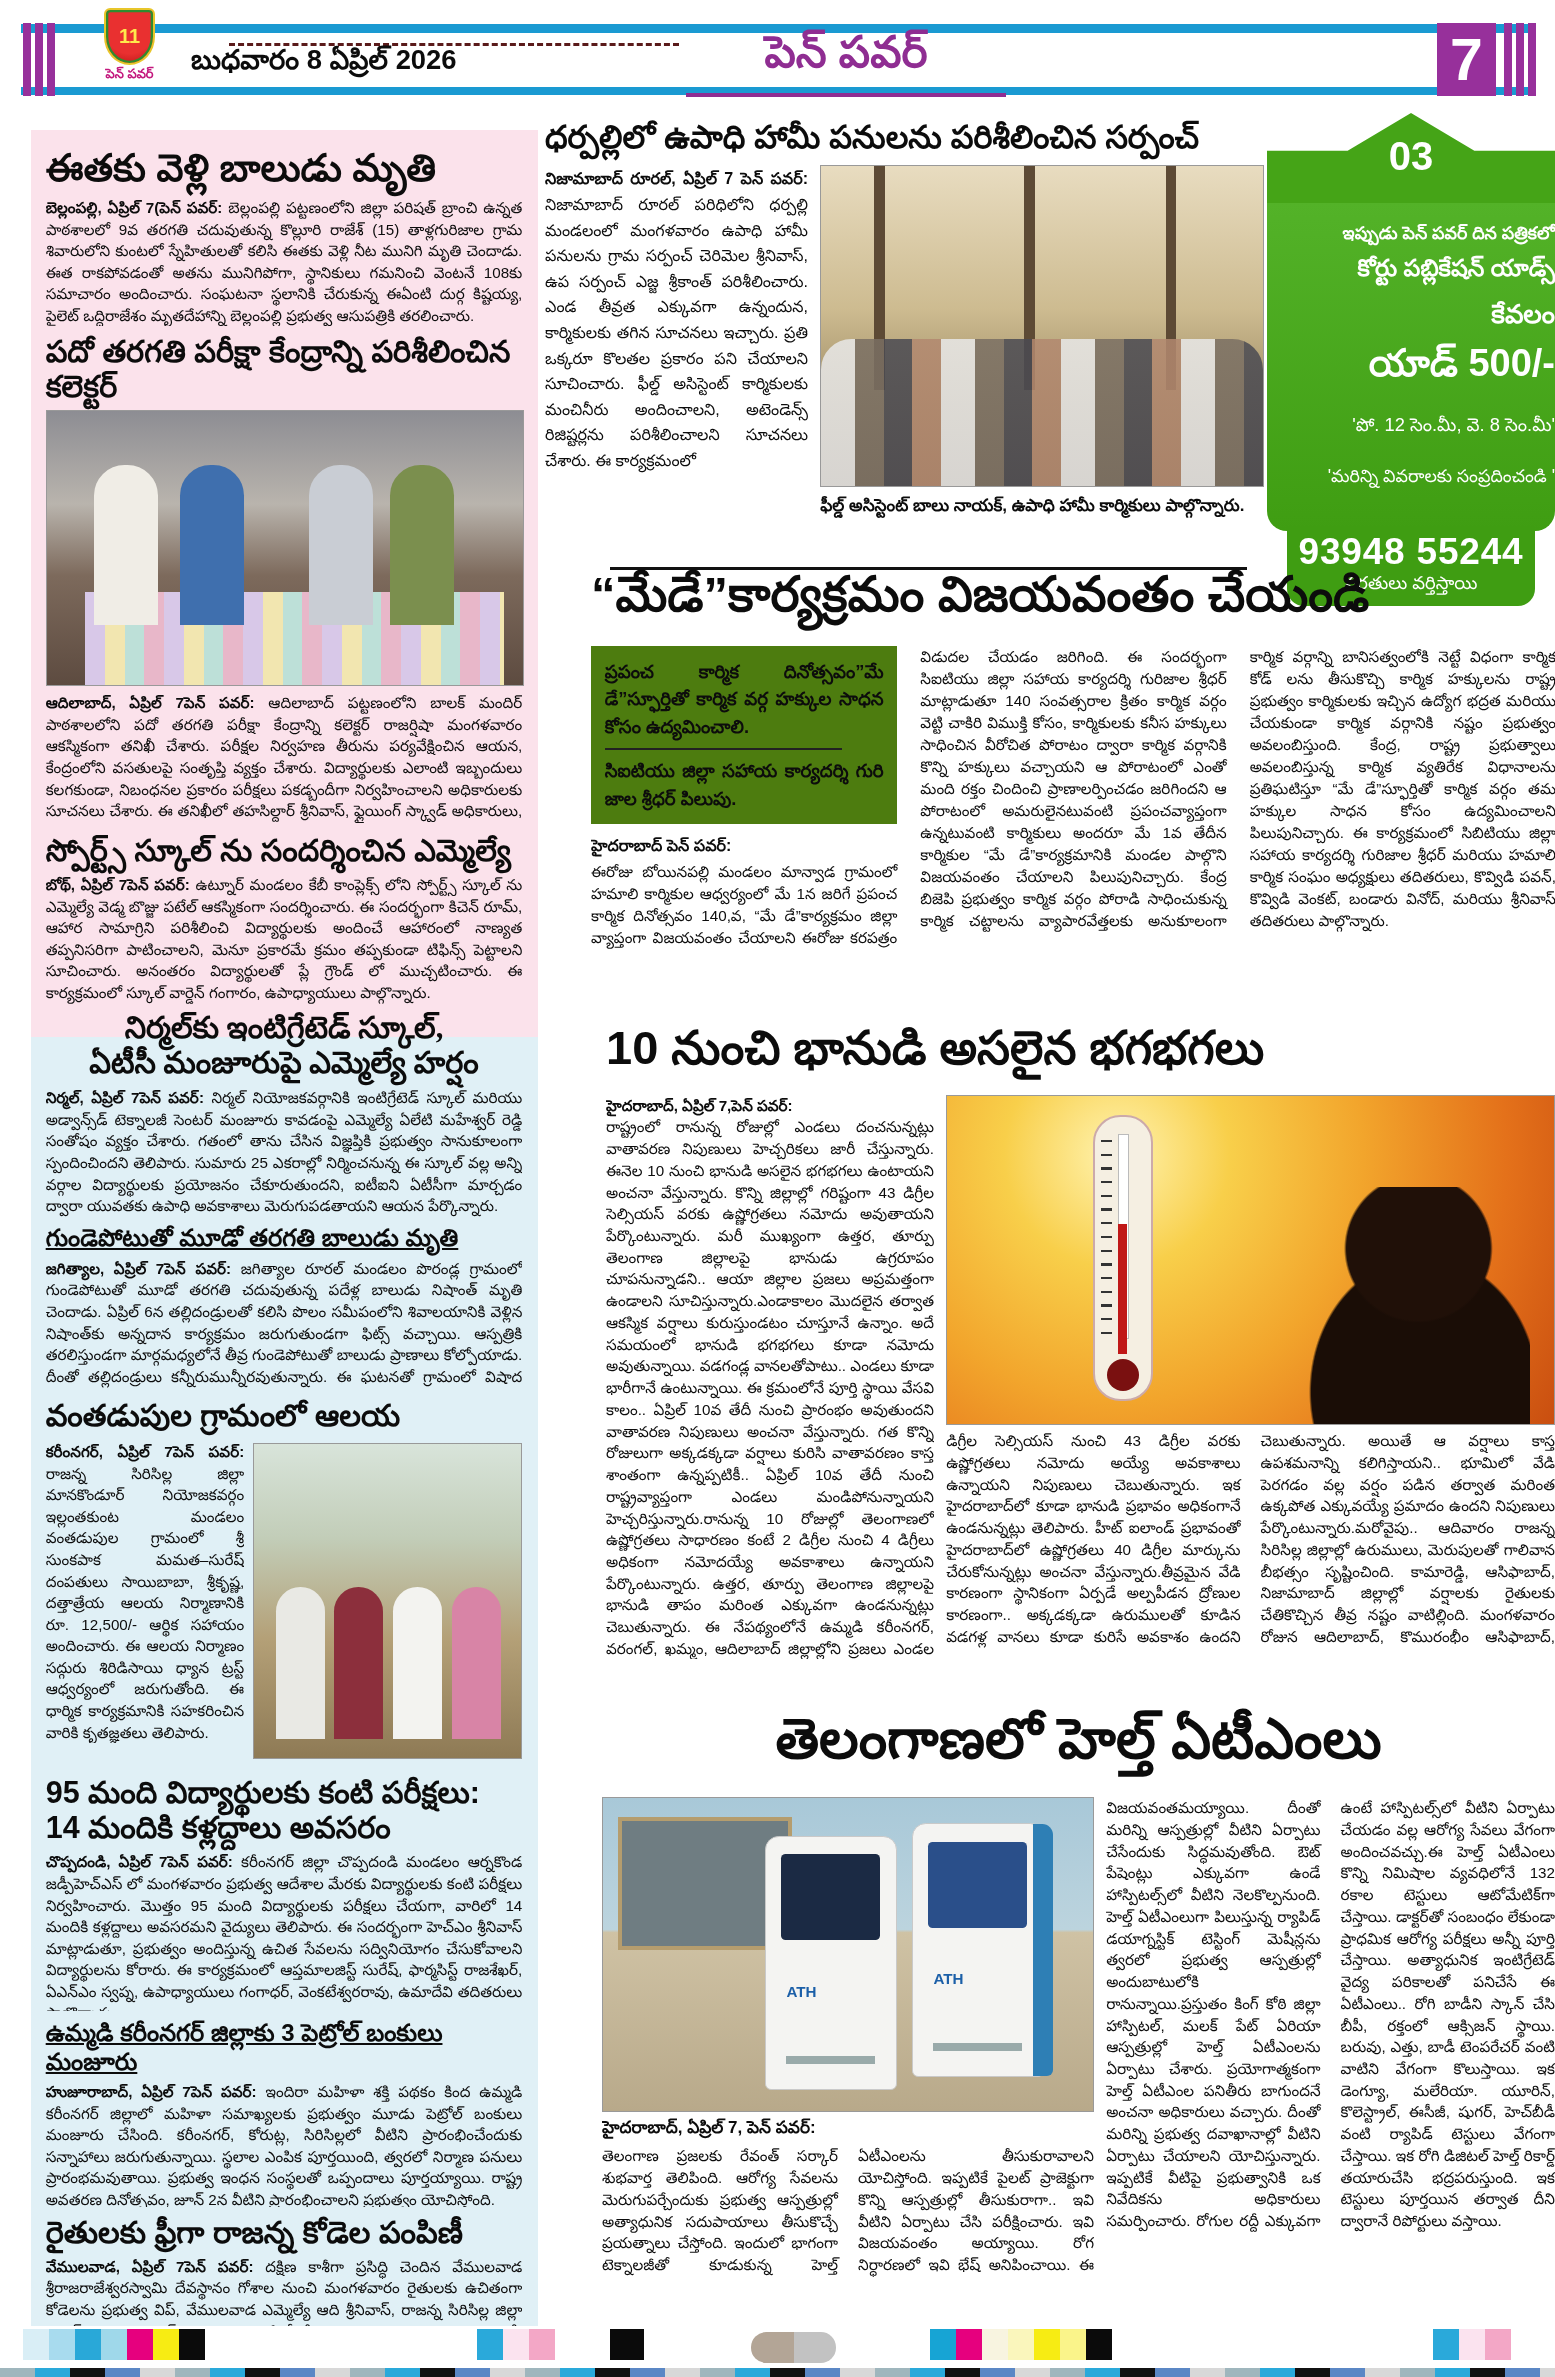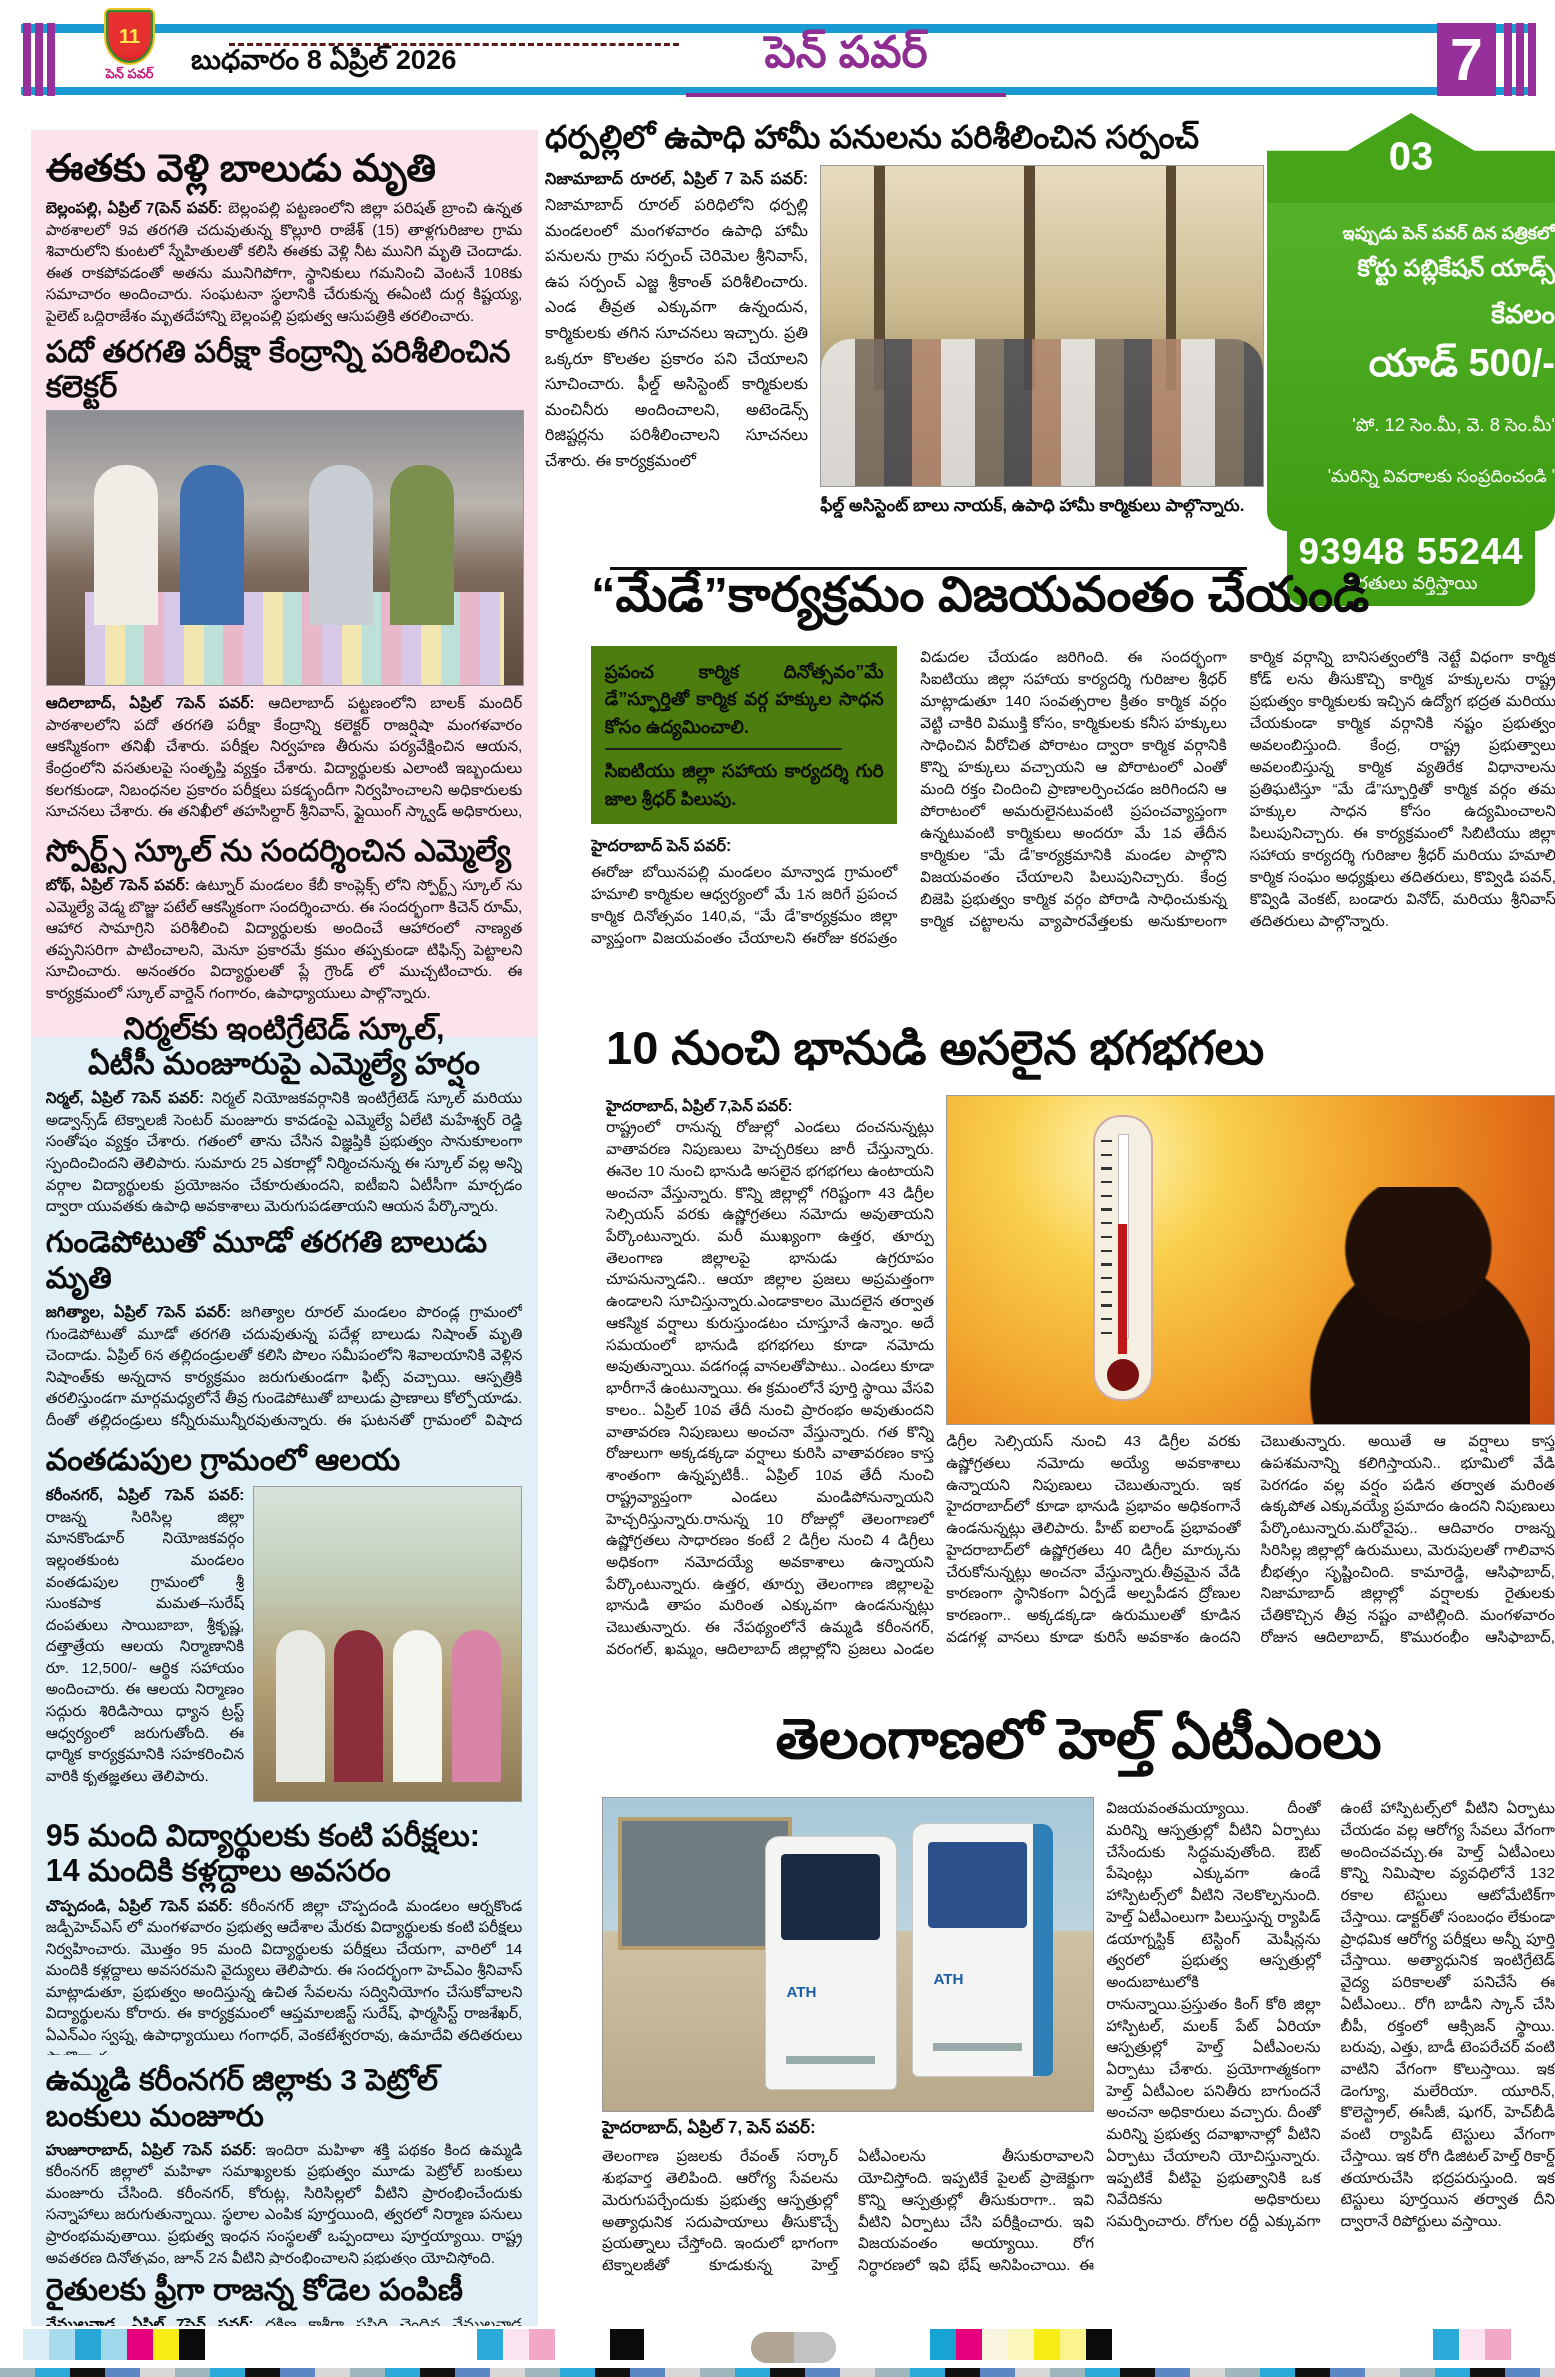--- a/index.html
+++ b/index.html
@@ -20,22 +20,22 @@
     display:flex;align-items:center;justify-content:center;box-shadow:0 0 0 2.3px #2f8c2f inset;}
   .logo .logo-label{color:#c3177d;font-weight:bold;font-size:13px;margin-top:1.5px;}
 
   
   .leftcol{position:absolute;left:30.5px;top:130px;width:507px;height:2196px;overflow:hidden;}
   .leftcol .bg-pink{position:absolute;left:0;top:0;width:100%;height:907px;background:#fbe2eb;}
   .leftcol .bg-blue{position:absolute;left:0;top:907px;width:100%;height:1289px;background:#e0f0f6;}
   .leftcol .content{position:relative;padding:10.7px 15.2px;}
   .h-xl{font-weight:bold;font-size:38px;line-height:1.12;margin:6.1px 0 7.6px;}
   .h-lg{font-weight:bold;font-size:30.5px;line-height:1.15;margin:7.6px 0 6.1px;}
-  .h-md{font-weight:bold;font-size:30px;line-height:1.2;margin:7.6px 0 4.6px;}
-  .h-center{text-align:center;}
+  .h-md{font-weight:bold;font-size:24px;line-height:1.2;margin:7.6px 0 4.6px;text-decoration:underline;}
+  .h-center{text-align:center;font-family:Liberation Serif, serif;}
   .body-text{font-size:15.2px;line-height:1.42;text-align:justify;margin:1.5px 0 7.6px;overflow:hidden;}
   .dl{font-weight:bold;}
   .ph{border:0.8px solid #999;}
 
   .photo-collector{width:100%;height:274px;margin:3px 0 6.1px;
     background:linear-gradient(180deg,#8d8d93 0%,#b9b4ad 34%,#7d6a5c 60%,#5d4b40 100%);position:relative;overflow:hidden;}
   .photo-collector .pc-table{position:absolute;left:8%;bottom:0;width:88%;height:34%;
     background:repeating-linear-gradient(90deg,#d8c8e8 0 20px,#f2e6b0 20px 40px,#bde0d8 40px 59px,#e8b7c9 59px 79px);}
   .photo-collector .fig{position:absolute;bottom:22%;width:64px;height:160px;border-radius:30.5px 30.5px 0 0;}
 

